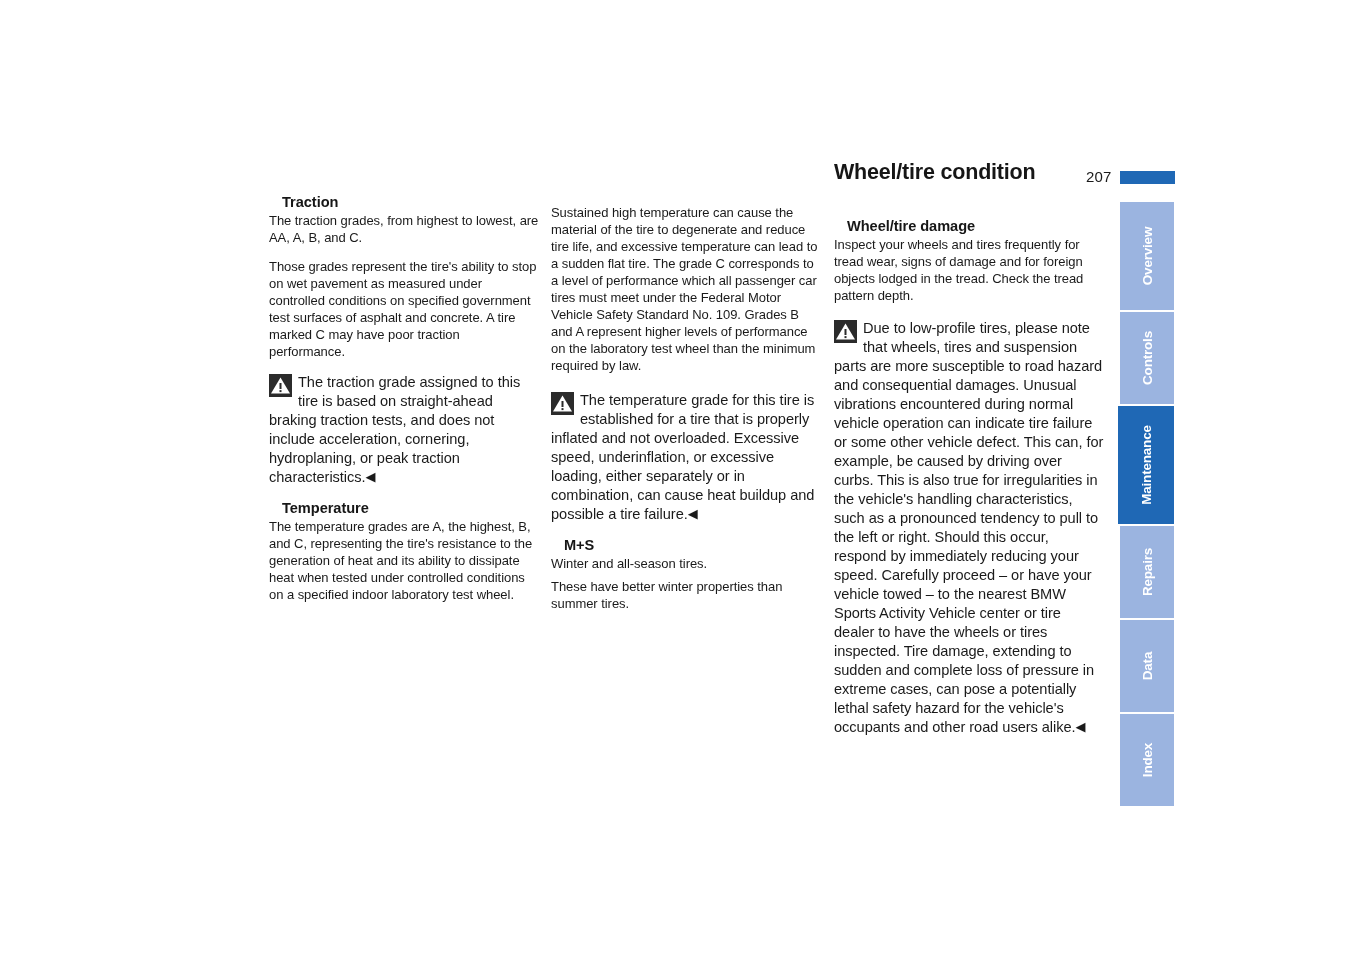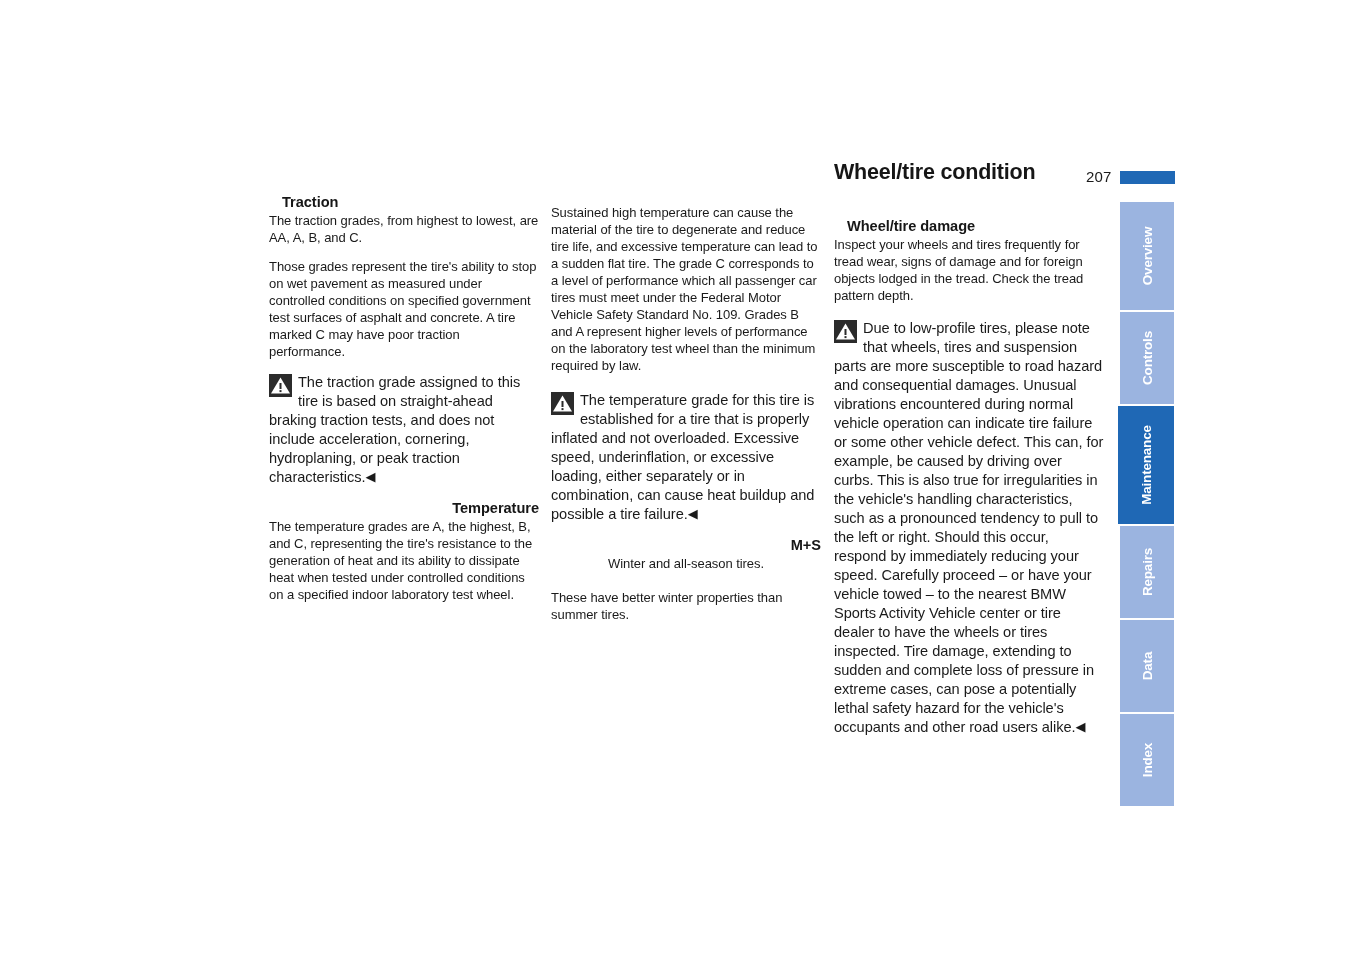--- a/index.html
+++ b/index.html
@@ -77,22 +77,22 @@
   }
 
   p.para {
     font-size: 13px;
     line-height: 1.305;
     margin: 0 0 12px 0;
     color: #1a1a1a;
     letter-spacing: -0.05px;
     text-align: left;
   }
-  p.para.tight { margin-bottom: 17px; text-align: center; }
-  .gap-before-sm { margin-top: 13px; text-align: right; }
+  p.para.tight { margin-bottom: 6px; }
+  .gap-before-sm { margin-top: 13px; }
 
   
   .warn-block {
     font-size: 14.6px;
     line-height: 1.305;
     color: #1a1a1a;
     letter-spacing: -0.05px;
     margin: 0 0 12px 0;
     position: relative;
   }

